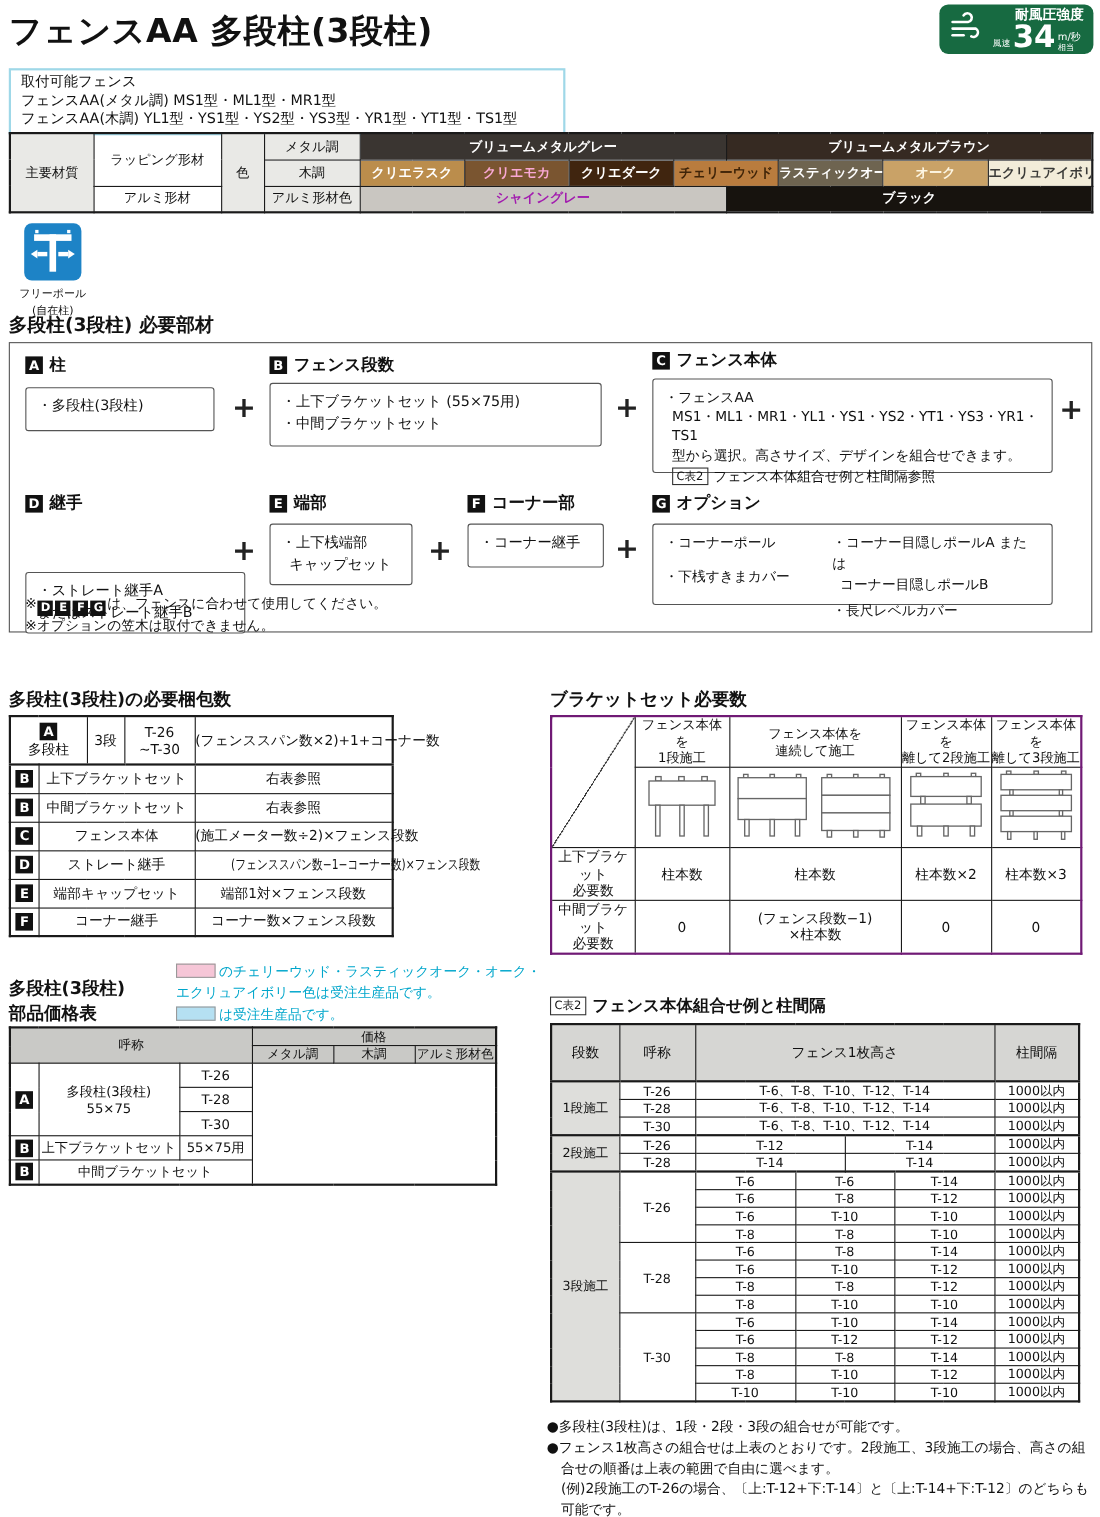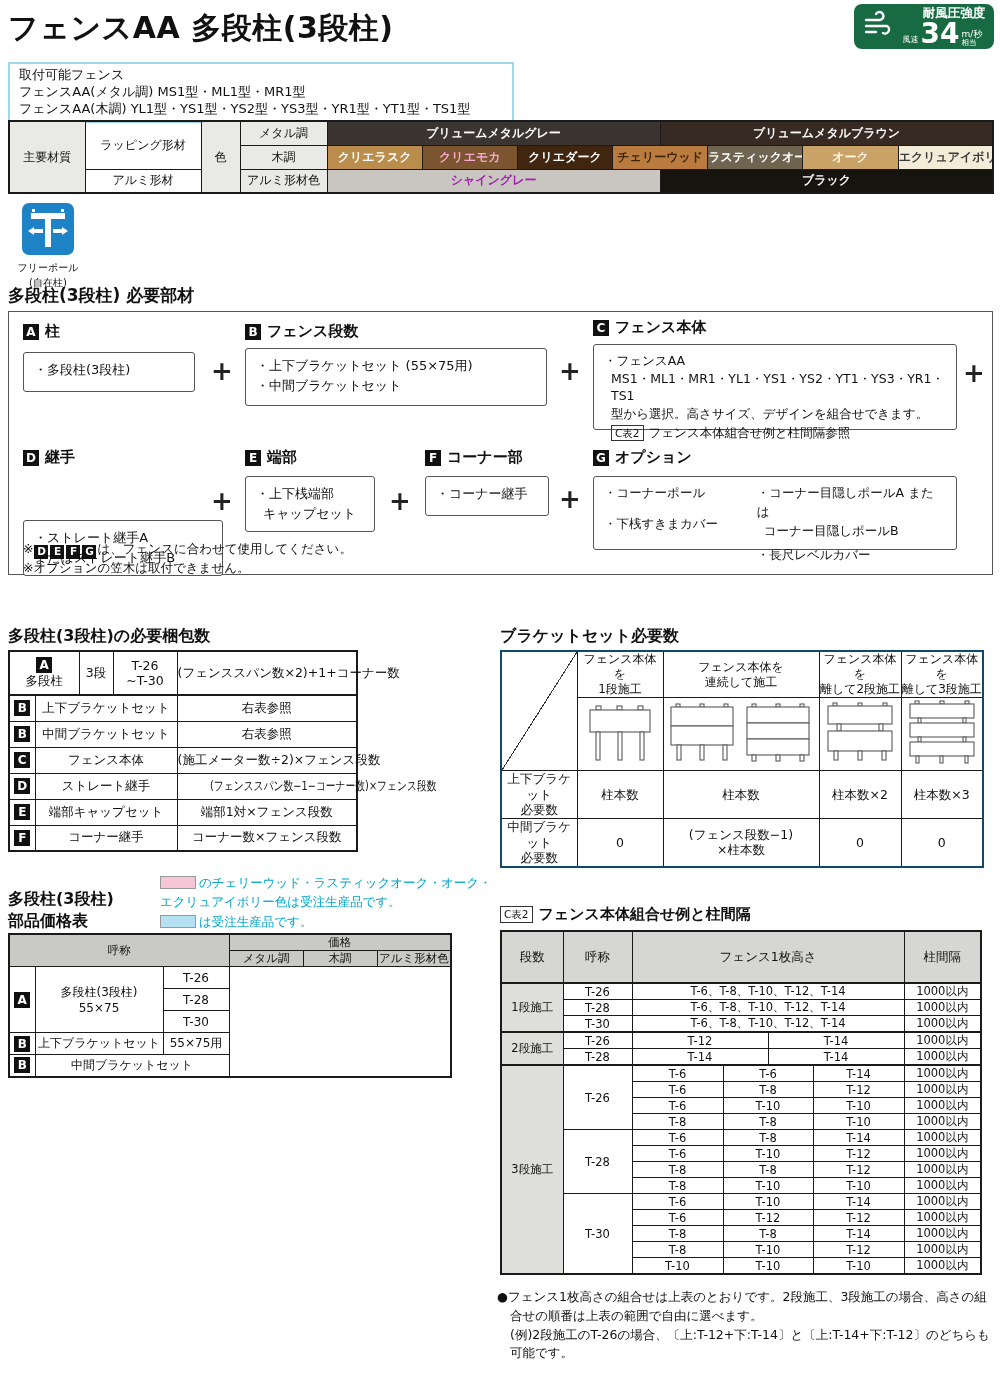--- a/index.html
+++ b/index.html
@@ -58,21 +58,21 @@
   .pack-table table { width:348px; table-layout:fixed; border:2px solid #1a1a1a; }
   .pack-table td { border:1px solid #1a1a1a; text-align:center; vertical-align:middle; font-size:12.5px; }
   .pack-table tr.rowA td { height:44px; border-bottom:2px solid #1a1a1a; }
   .pack-table tr.r td { height:26px; }
   .formula { font-size:10.5px; white-space:nowrap; }
   .squeeze { display:inline-block; transform:scaleX(0.78); transform-origin:center; }
   .pre { white-space:pre-line; }
 
   
   .brk-table { left:500px; top:650px; }
-  .brk-table table { width:482px; table-layout:fixed; border:2px solid #0c4a6e; }
+  .brk-table table { width:482px; table-layout:fixed; border:2px solid #701a75; }
   .brk-table td { border:1px solid #1a1a1a; text-align:center; vertical-align:middle; font-size:12px; line-height:1.25; }
   .brk-head td { height:44px; }
   .brk-diag-row td { height:72px; }
   .brk-v1 td { height:36px; font-size:12.5px; }
   .brk-v2 td { height:42px; font-size:12.5px; }
   .diag-cell { background:linear-gradient(to bottom right, transparent 49.6%, #333 49.6%, #333 50.4%, transparent 50.4%); }
   .brk-label { font-size:11px; }
 
   
   .price-heading { left:8px; top:888px; font-size:16px; font-weight:800; line-height:1.35; }
@@ -642,16 +642,17 @@
       <td colspan="2">T-10</td>
           <td colspan="2">T-10</td>
           <td colspan="2">T-10</td>
           <td>1000以内</td>
     </tr>
   </tbody>
     </table>
 </div>
 
 <div class="abs combo-notes">
+  <div>●多段柱(3段柱)は、1段・2段・3段の組合せが可能です。</div>
   <div class="hang">●フェンス1枚高さの組合せは上表のとおりです。2段施工、3段施工の場合、高さの組合せの順番は上表の範囲で自由に選べます。</div>
   <div class="ind">(例)2段施工のT-26の場合、〔上:T-12+下:T-14〕と〔上:T-14+下:T-12〕のどちらも可能です。</div>
 
 </div>
 
 </body></html>

